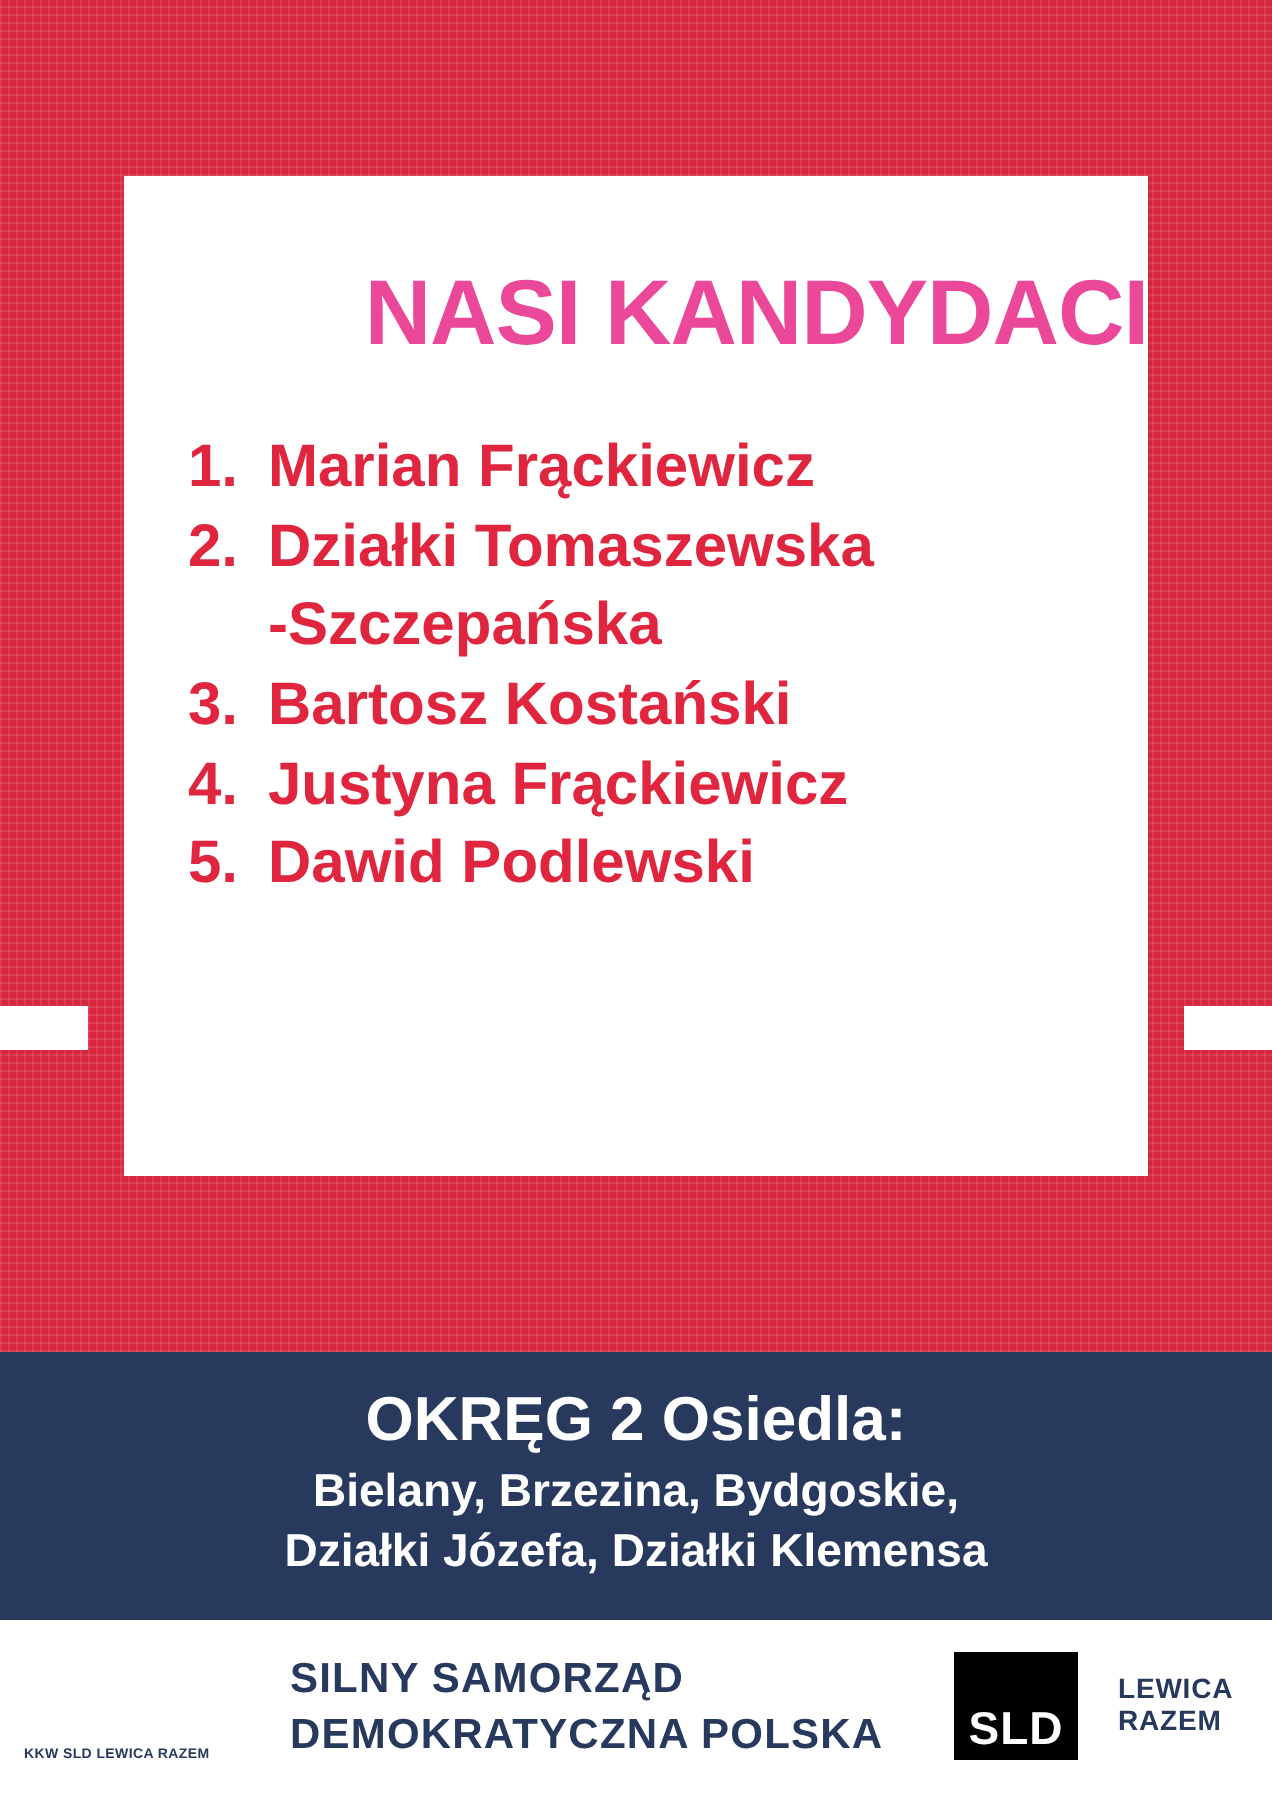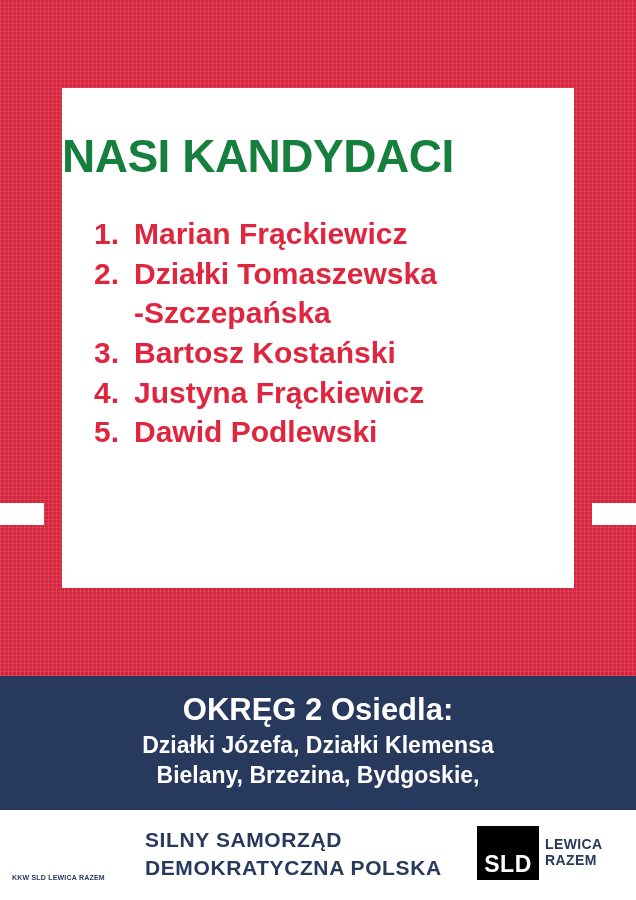--- a/index.html
+++ b/index.html
@@ -47,22 +47,22 @@
     left: 62px;
     top: 88px;
     width: 512px;
     height: 500px;
     background: #ffffff;
   }
 
   .title {
     margin: 0;
     padding: 44px 0 0 0;
-    text-align: left;
-    color: #15803d;
+    text-align: right;
+    color: #ec4899;
     font-size: 46px;
     font-weight: bold;
     letter-spacing: -0.5px;
     line-height: 1.05;
   }
 
   .list {
     margin: 0;
     padding: 34px 0 0 0;
     list-style: none;
@@ -168,21 +168,21 @@
     letter-spacing: 0.5px;
   }
   .logo .lr {
     width: 80px;
     height: 54px;
     background: #ffffff;
     color: #28395e;
     display: flex;
     flex-direction: column;
     justify-content: center;
-    padding-left: 6px;
+    padding-left: 20px;
     box-sizing: border-box;
   }
   .logo .lr span {
     font-size: 14px;
     font-weight: bold;
     line-height: 1.12;
     letter-spacing: 0.4px;
   }
 </style>
 </head>
@@ -226,22 +226,22 @@
         <span class="num">5.</span>
         <span class="nm">
           <span>Dawid Podlewski</span>
         </span>
       </li>
     </ul>
   </div>
 
   <div class="band">
     <div class="okreg">OKRĘG 2 Osiedla:</div>
+    <div class="lines">Bielany, Brzezina, Bydgoskie,</div>
     <div class="lines">Działki Józefa, Działki Klemensa</div>
-    <div class="lines">Bielany, Brzezina, Bydgoskie,</div>
   </div>
 
   <div class="footer">
     <div class="slogan">
       <div>SILNY SAMORZĄD</div>
       <div>DEMOKRATYCZNA POLSKA</div>
     </div>
 
     <div class="committee">KKW SLD LEWICA RAZEM</div>
 

